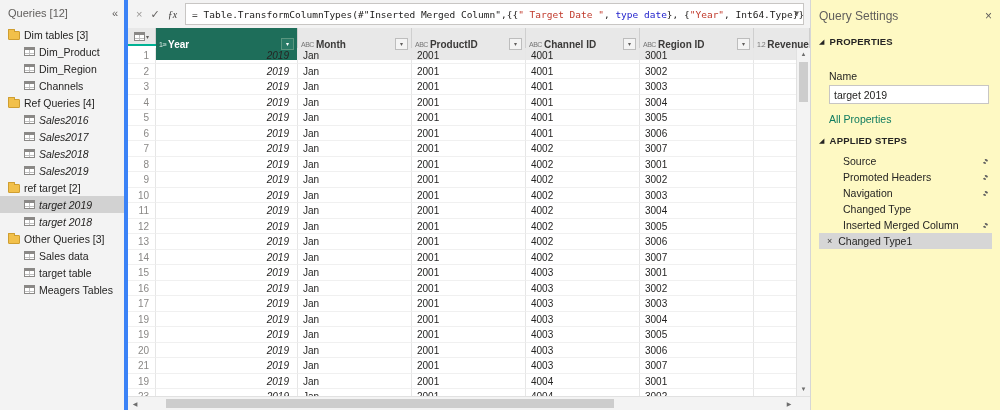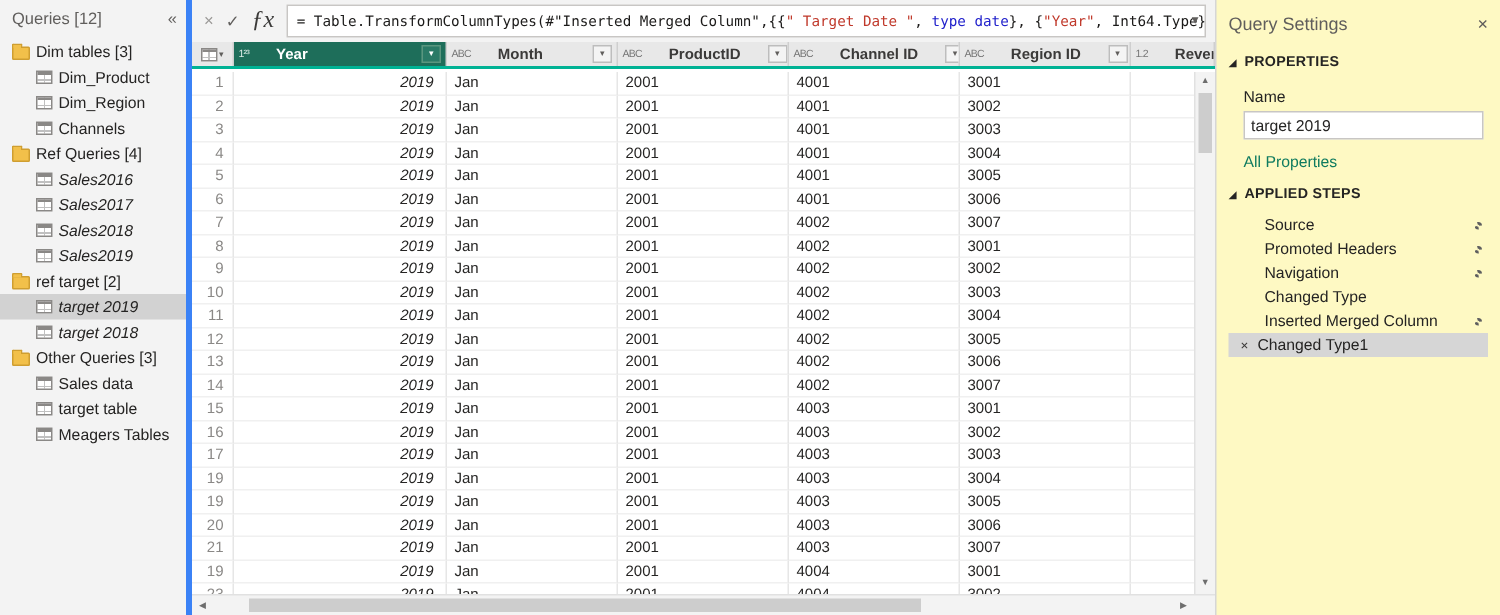--- a/index.html
+++ b/index.html
@@ -17,36 +17,36 @@
 .italic{font-style:italic;}
 .folder-icon{width:12px;height:9px;background:#f2c04a;border:1px solid #cf9e30;border-radius:1px;position:relative;flex:none;margin-top:1px;}
 .folder-icon::before{content:"";position:absolute;top:-3px;left:-1px;width:5px;height:2px;background:#f2c04a;border:1px solid #cf9e30;border-bottom:none;border-radius:1px 1px 0 0;}
 .table-icon{width:11px;height:9px;border:1px solid #8a8886;flex:none;background:#fff;background-image:linear-gradient(#8a8886 0 2px,transparent 2px),linear-gradient(to right,transparent 0 4px,#c0c0c0 4px 5px,transparent 5px),linear-gradient(transparent 0 5px,#c0c0c0 5px 6px,transparent 6px);}
 
 
 .main{flex:1;min-width:0;display:flex;flex-direction:column;background:#fff;}
 .formula-bar{height:28px;flex:none;background:#f3f3f3;display:flex;align-items:center;padding:0 6px 0 8px;gap:8px;}
 .fb-btn{color:#9a9896;font-size:11px;}
 .fb-btn.check{color:#605e5c;}
-.fb-btn.fx{font-style:italic;color:#3b3a39;font-family:"Liberation Serif",serif;font-size:16px;}
+.fb-btn.fx{font-style:italic;color:#3b3a39;font-family:"Liberation Serif",serif;font-size:10px;}
 .formula-input{flex:1;height:22px;background:#fff;border:1px solid #c8c6c4;display:flex;align-items:center;padding:0 18px 0 6px;position:relative;overflow:hidden;}
 .formula-input code{font-family:"DejaVu Sans Mono",monospace;font-size:9.5px;white-space:pre;color:#1b1a19;}
 .fb-chevron{position:absolute;right:4px;top:4px;color:#605e5c;font-size:9px;}
 .c-plain{color:#1b1a19;}
 .c-string{color:#c0392b;}
 .c-keyword{color:#2222cc;}
 
 
 .grid{position:relative;flex:1;overflow:hidden;background:#fff;}
 .ghead{display:flex;height:18px;border-bottom:2px solid #00b294;}
 .w0{width:28px;flex:none;}
 .w1{width:142px;flex:none;}
 .w2,.w3,.w4,.w5{width:114px;flex:none;}
 .w6{flex:1;min-width:0;}
-.ghc{background:#e8e8e8;border-right:1px solid #cfcfcf;display:flex;align-items:center;gap:18px;padding:0 3px;font-weight:bold;font-size:10px;color:#3b3a39;overflow:hidden;white-space:nowrap;}
+.ghc{background:#e8e8e8;border-right:1px solid #cfcfcf;display:flex;align-items:center;gap:2px;padding:16px 3px;font-weight:bold;font-size:10px;color:#3b3a39;overflow:hidden;white-space:nowrap;}
 .ghc .ticon{font-size:7px;color:#767676;font-weight:normal;letter-spacing:-0.5px;flex:none;}
 .ghc .fbtn{margin-left:auto;width:13px;height:12px;border:1px solid #bdbdbd;background:#f4f4f4;color:#605e5c;font-size:6px;line-height:10px;text-align:center;flex:none;font-weight:normal;}
 .ghc.sel{background:#1e6e5a;color:#fff;}
 .ghc.sel .ticon{color:#dcece6;}
 .ghc.sel .fbtn{background:#2a7a66;border-color:#5a967f;color:#fff;}
 .gcorner{justify-content:center;gap:1px;padding:0 1px;}
 .corner-chev{font-size:6px;color:#605e5c;}
 .gbody{position:absolute;top:20px;left:0;right:0;bottom:14px;overflow:hidden;}
 .grow{display:flex;height:15.5px;}
 .gcell{border-right:1px solid #e6e6e6;border-bottom:1px solid #f0f0f0;line-height:15px;padding:0 5px;font-size:10px;white-space:nowrap;overflow:hidden;}
@@ -63,21 +63,21 @@
 .hsb .track{flex:1;position:relative;height:100%;}
 .hsb .thumb{position:absolute;left:24px;width:70%;top:2px;bottom:2px;background:#cdcdcd;}
 .hsb .corner{width:14px;height:100%;flex:none;}
 
 
 .settings{width:190px;flex:none;background:#fef9c3;border-left:1px solid #d6d6d6;padding:6px 8px;font-size:10.5px;}
 .qs-title{display:flex;align-items:center;color:#605e5c;font-size:12px;height:20px;}
 .qs-close{margin-left:auto;font-size:12px;color:#605e5c;}
 .section-h{display:flex;align-items:center;gap:5px;font-weight:bold;font-size:9.5px;color:#252423;margin-top:10px;letter-spacing:.2px;}
 .tri{font-size:7px;color:#252423;}
-.name-label{margin:12px 0 3px 10px;}
+.name-label{margin:23px 0 3px 10px;}
 .name-input{display:block;margin-left:10px;width:160px;height:19px;border:1px solid #c8c6c4;background:#fff;font-size:10.5px;padding:0 4px;font-family:inherit;color:#252423;}
 .all-props{margin:9px 0 0 10px;color:#0f7b5f;display:inline-block;cursor:default;}
 .steps{margin-top:7px;}
 .step{height:16px;display:flex;align-items:center;padding-left:24px;position:relative;white-space:nowrap;}
 .step.selected{background:#d6d6d6;padding-left:8px;}
 .step .del{font-size:9px;color:#3b3a39;margin-right:6px;}
 .gear{width:5px;height:5px;border:2px dotted #5f5f5f;border-radius:50%;flex:none;}
 .step .gear{margin-left:auto;margin-right:4px;}
 </style>
 </head>

